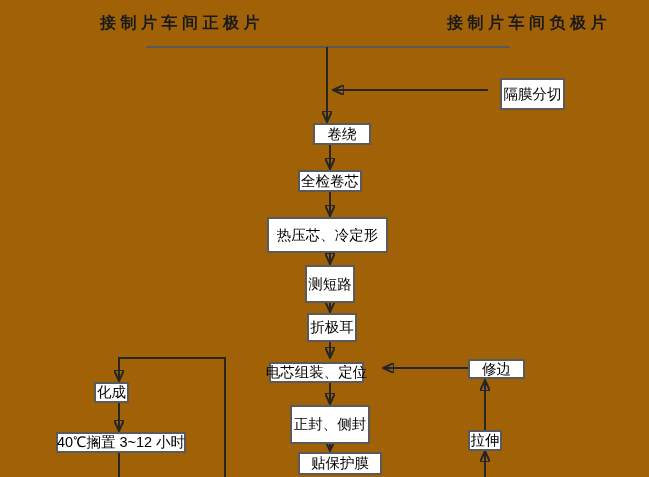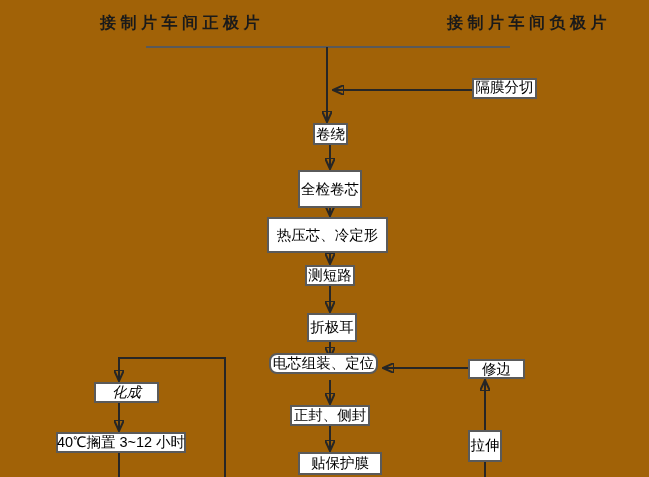--- a/index.html
+++ b/index.html
@@ -78,39 +78,39 @@
     <line x1="119" y1="453" x2="119" y2="477"></line>
 
     <line x1="468" y1="368" x2="384" y2="368" marker-end="url(#arw)"></line>
     <line x1="485" y1="430" x2="485" y2="381" marker-end="url(#arw)"></line>
     <line x1="485" y1="477" x2="485" y2="452" marker-end="url(#arw)"></line>
   </svg>
 
   <div class="title" style="left:100px;top:13px;">接制片车间正极片</div>
   <div class="title" style="left:447px;top:13px;">接制片车间负极片</div>
 
-  <div class="node" style="left:472px;top:78px;width:65px;height:21px;font-family:Liberation Mono, monospace;">隔膜分切</div>
+  <div class="node" style="left:500px;top:78px;width:65px;height:32px;">隔膜分切</div>
 
-  <div class="node" style="left:313px;top:123px;width:35px;height:22px;">卷绕</div>
+  <div class="node" style="left:313px;top:123px;width:58px;height:22px;">卷绕</div>
 
-  <div class="node" style="left:298px;top:170px;width:64px;height:38px;">全检卷芯</div>
+  <div class="node" style="left:298px;top:170px;width:64px;height:22px;">全检卷芯</div>
 
   <div class="node" style="left:267px;top:217px;width:121px;height:36px;">热压芯、冷定形</div>
 
-  <div class="node" style="left:305px;top:265px;width:50px;height:21px;">测短路</div>
+  <div class="node" style="left:305px;top:265px;width:50px;height:38px;">测短路</div>
 
   <div class="node" style="left:307px;top:313px;width:50px;height:29px;">折极耳</div>
 
-  <div class="node" style="left:269px;top:353px;width:109px;height:21px;border-radius:8px;">电芯组装、定位</div>
+  <div class="node" style="left:269px;top:362px;width:95px;height:21px;">电芯组装、定位</div>
 
-  <div class="node" style="left:290px;top:405px;width:80px;height:21px;">正封、侧封</div>
+  <div class="node" style="left:290px;top:405px;width:80px;height:39px;">正封、侧封</div>
 
   <div class="node" style="left:298px;top:452px;width:84px;height:23px;">贴保护膜</div>
 
-  <div class="node" style="left:94px;top:382px;width:65px;height:21px;font-style:italic;">化成</div>
+  <div class="node" style="left:94px;top:382px;width:35px;height:21px;">化成</div>
 
   <div class="node" style="left:56px;top:432px;width:130px;height:21px;">40℃搁置 3~12 小时</div>
 
   <div class="node" style="left:468px;top:359px;width:57px;height:20px;">修边</div>
 
-  <div class="node" style="left:468px;top:430px;width:34px;height:32px;font-family:Liberation Mono, monospace;">拉伸</div>
+  <div class="node" style="left:468px;top:430px;width:34px;height:21px;">拉伸</div>
 
 </div>
 
 </body></html>

